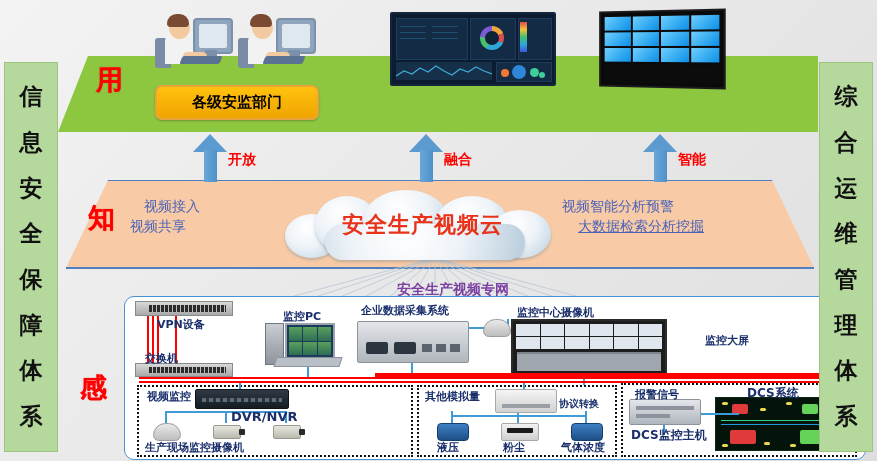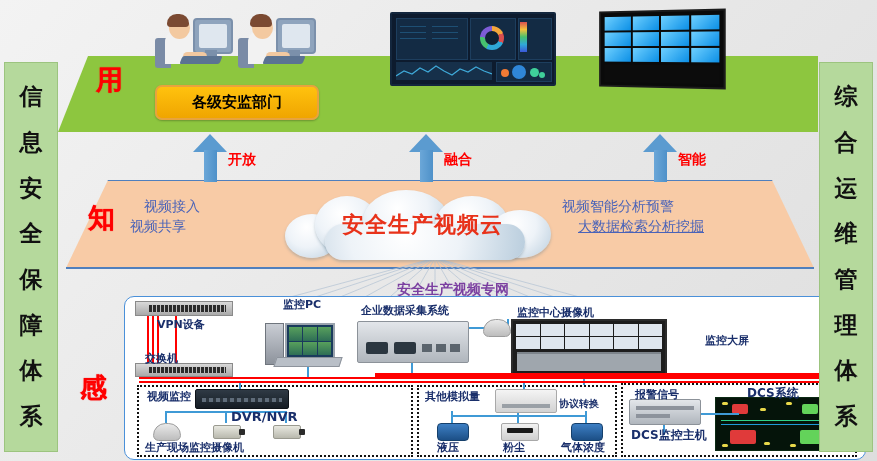--- a/index.html
+++ b/index.html
@@ -376,21 +376,21 @@
     <div class="dev rack" style="left:10px;top:4px;width:96px;height:13px;">
       <div class="ports"></div>
     </div>
     <div class="infra-text" style="left:32px;top:20px;">VPN设备</div>
 
     <div class="dev rack" style="left:10px;top:66px;width:96px;height:12px;">
       <div class="ports"></div>
     </div>
     <div class="infra-text" style="left:20px;top:54px;">交换机</div>
 
-    <div class="infra-text" style="left:158px;top:0;">监控PC</div>
+    <div class="infra-text" style="left:158px;top:12px;">监控PC</div>
     <div class="dev pc-tower" style="left:140px;top:26px;width:17px;height:40px;"></div>
     <div class="dev pc-screen" style="left:160px;top:26px;width:46px;height:32px;">
       <div class="tiles">
           <i></i>
           <i></i>
           <i></i>
           <i></i>
           <i></i>
           <i></i>
         </div>

